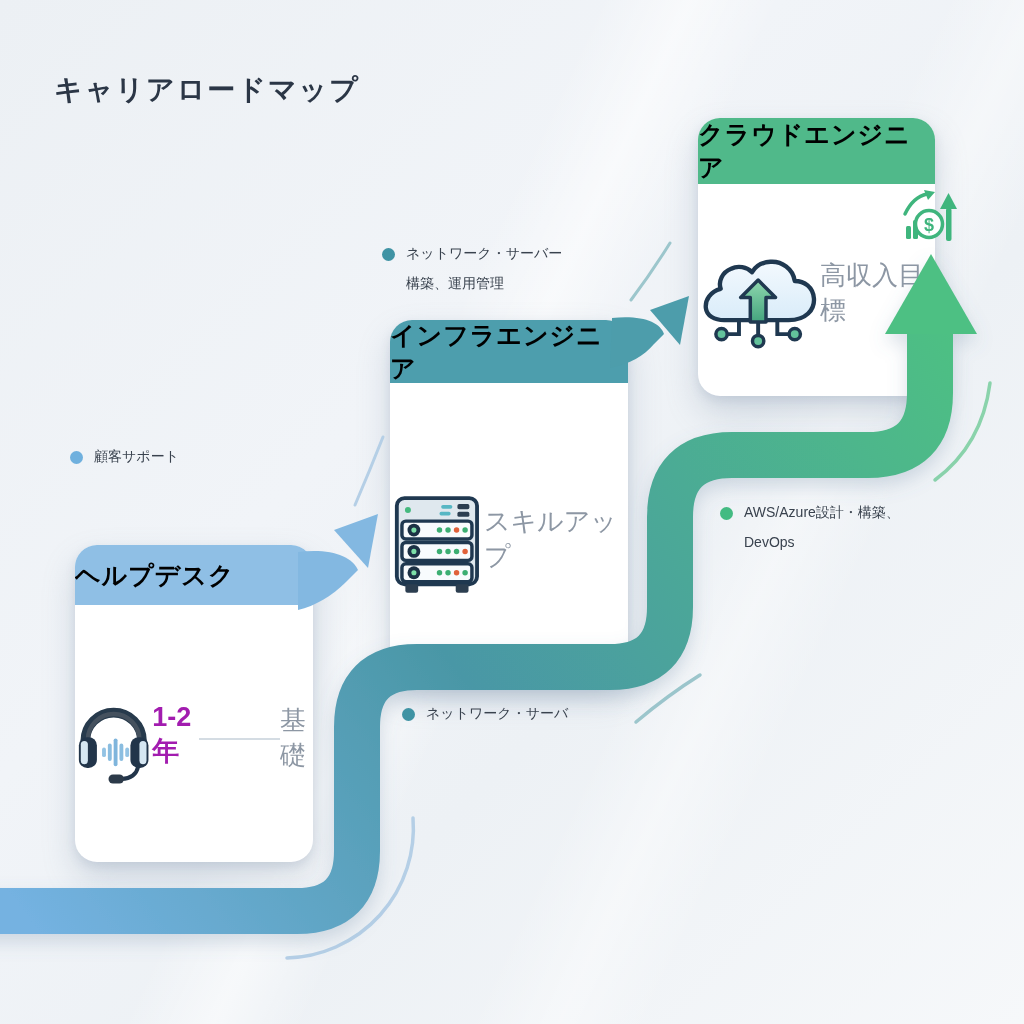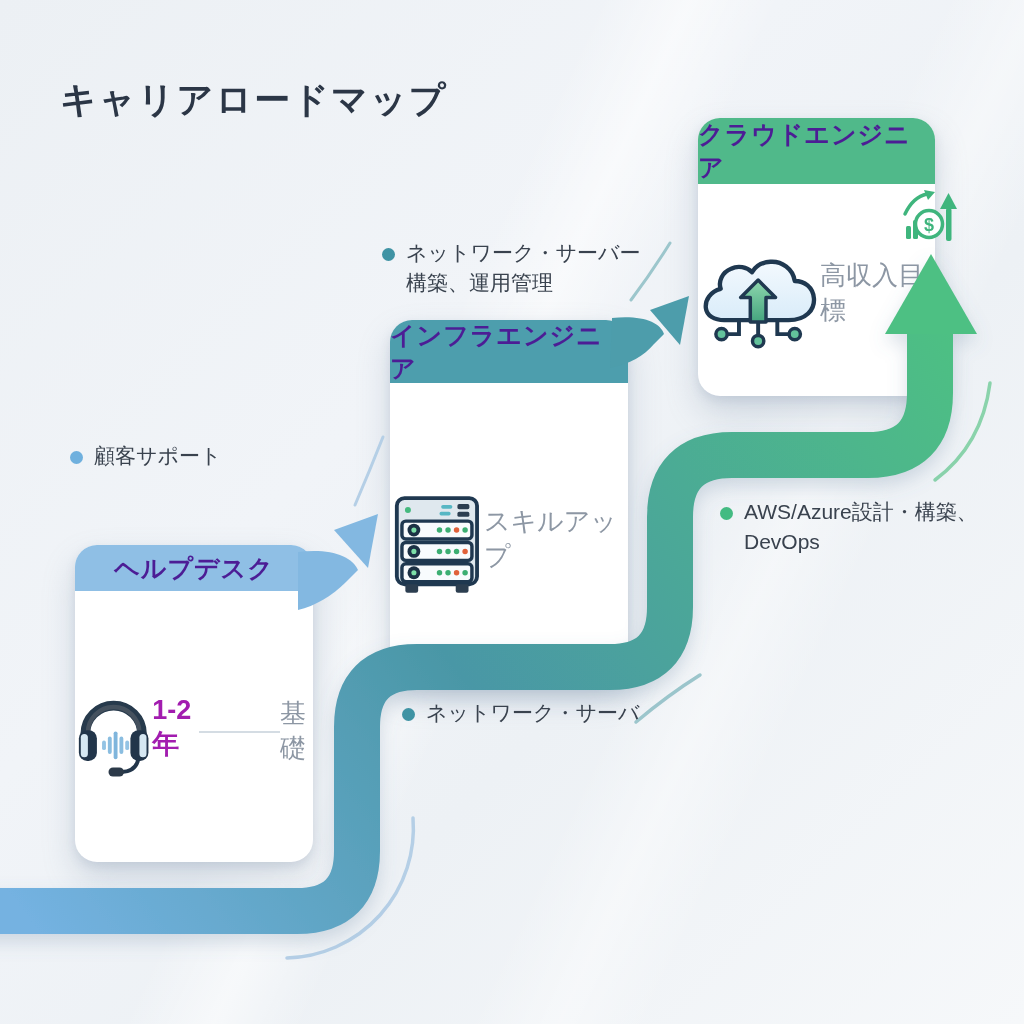--- a/index.html
+++ b/index.html
@@ -8,47 +8,47 @@
     font-family:"Liberation Sans","DejaVu Sans",sans-serif;
     background:linear-gradient(135deg,#ecf0f4 0%,#f1f4f8 38%,#edf1f5 62%,#f6f8fa 100%);
   }
   .bg-streaks{
     position:absolute;inset:0;z-index:1;pointer-events:none;
     background:
       linear-gradient(115deg,transparent 40%,rgba(255,255,255,.55) 46%,transparent 52%),
       linear-gradient(115deg,transparent 63%,rgba(255,255,255,.4) 69%,transparent 75%);
   }
   .title{
-    position:absolute;left:60px;top:52px;z-index:50;
-    font-size:36px;font-weight:800;letter-spacing:2px;color:#2b3646;
+    position:absolute;left:54px;top:52px;z-index:50;
+    font-size:28px;font-weight:800;letter-spacing:2px;color:#2b3646;
   }
   .card{
     position:absolute;z-index:20;background:#ffffff;border-radius:22px;overflow:hidden;
     box-shadow:0 16px 32px rgba(125,145,170,.30),0 4px 10px rgba(125,145,170,.18);
     display:flex;flex-direction:column;
   }
   .card-header{
-    flex:0 0 auto;display:flex;align-items:center;justify-content:center;
-    color:#4c1d95;font-size:25px;font-weight:700;letter-spacing:1px;
+    flex:0 0 auto;display:flex;align-items:center;justify-content:flex-start;
+    color:#000000;font-size:25px;font-weight:700;letter-spacing:1px;
   }
   .card-body{flex:1;display:flex;flex-direction:row;align-items:center;}
   #card-helpdesk{left:75px;top:545px;width:238px;height:317px;}
-  #card-helpdesk .card-header{height:46px;}
+  #card-helpdesk .card-header{height:60px;}
   #card-infra{left:390px;top:320px;width:238px;height:360px;}
   #card-infra .card-header{height:63px;}
   #card-cloud{left:698px;top:118px;width:237px;height:278px;}
   #card-cloud .card-header{height:66px;}
   .duration{font-size:27px;font-weight:600;color:#a21caf;margin-top:4px;}
   .divider{width:128px;height:2px;background:#d4dce3;margin-top:10px;}
   .note{font-size:26px;color:#8d97a4;margin-top:8px;}
   #card-infra .note{margin-top:14px;}
   #card-cloud .note{margin-top:6px;}
   .bullet{position:absolute;z-index:50;display:flex;align-items:flex-start;}
   .bullet .dot{width:13px;height:13px;border-radius:50%;margin:10px 11px 0 0;flex:0 0 auto;}
-  .bullet .lines{font-size:21px;line-height:30px;font-weight:500;color:#39424e;}
+  .bullet .lines{font-size:14px;line-height:30px;font-weight:500;color:#39424e;}
   #bullet-1{left:70px;top:441px;}
   #bullet-2{left:382px;top:238px;}
   #bullet-3{left:720px;top:497px;}
   #bullet-4{left:402px;top:698px;}
   .overlay{position:absolute;left:0;top:0;z-index:30;pointer-events:none;}
   .money-icon{position:absolute;left:901px;top:188px;z-index:40;}
 </style>
 </head>
 <body>
 

